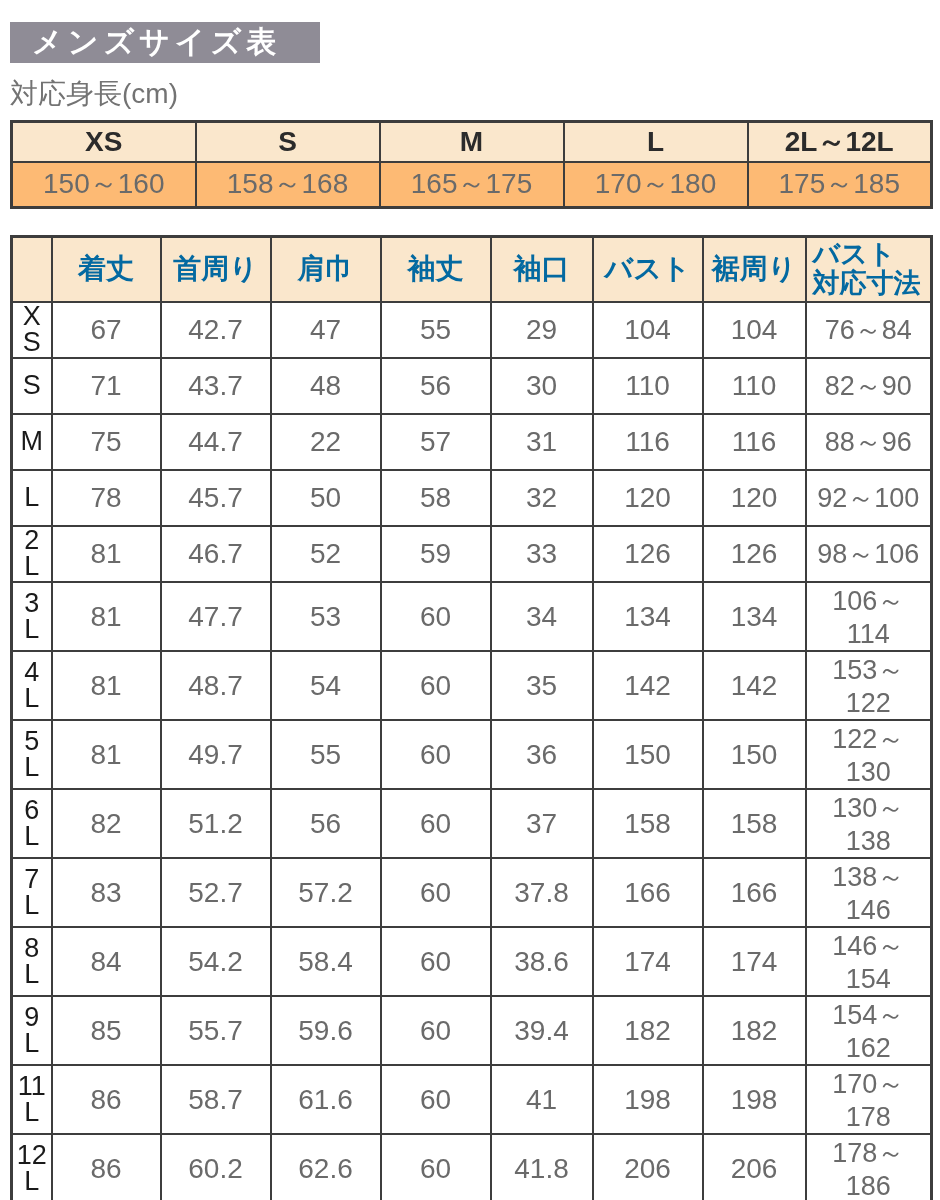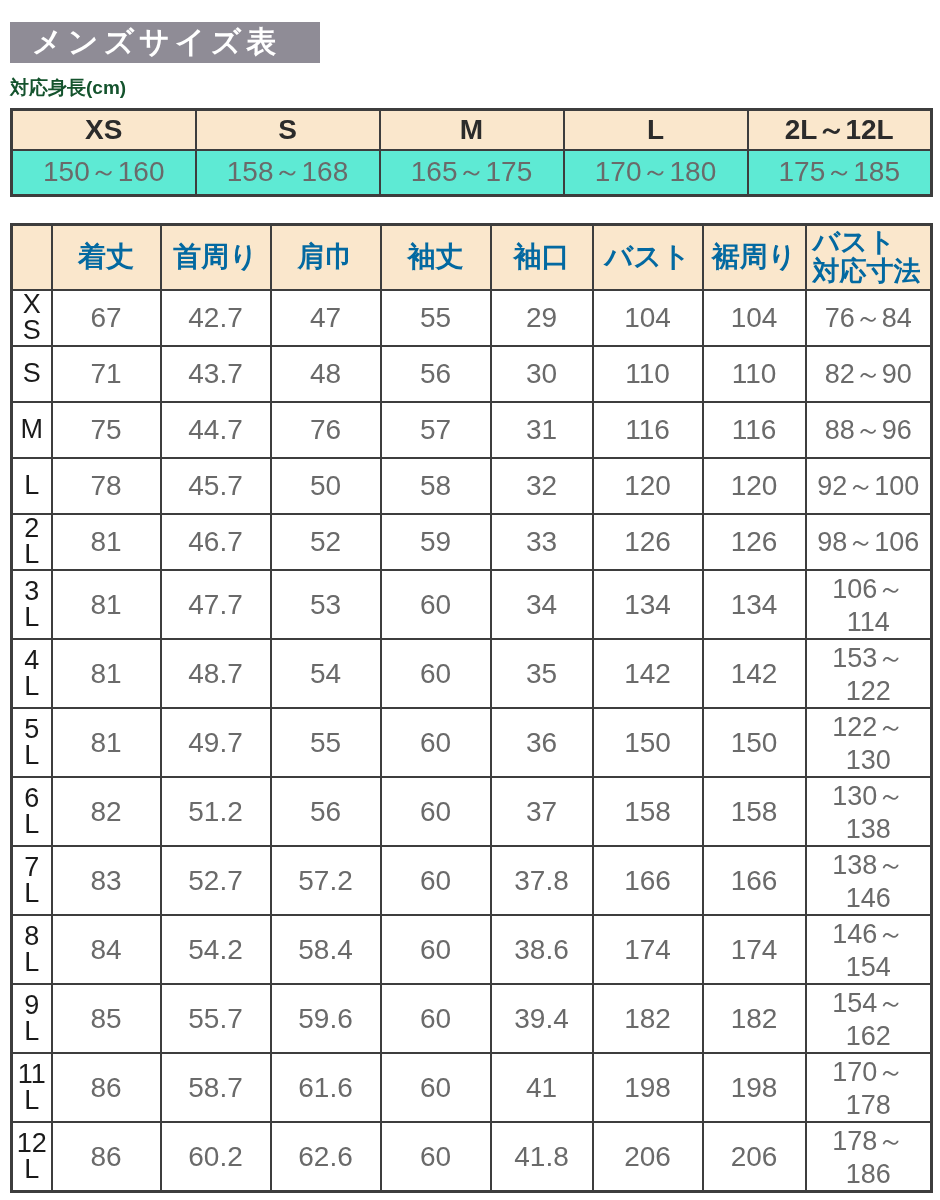--- a/index.html
+++ b/index.html
@@ -14,31 +14,31 @@
     width: 310px; height: 41px;
     background: #8F8C96;
     color: #ffffff;
     font-size: 30px; font-weight: bold;
     letter-spacing: 5px;
     display: flex; align-items: flex-end;
     padding-left: 22px;
   }
   .subtitle {
     margin: 12px 0 7px 10px;
-    font-size: 19px; font-weight: bold; color: #14532d;
+    font-size: 28px; font-weight: normal; color: #737373;
   }
   table { border-collapse: collapse; margin-left: 10px; table-layout: fixed; border-radius: 25px; }
   .height-table { width: 920px; border: 3px solid #3D3D3D; }
   .height-table th {
     background: #FAE7CC; border: 2px solid #3D3D3D;
     height: 34px; font-size: 28px; font-weight: 600; color: #2b2b2b;
     text-align: center;
   }
   .height-table td {
-    border: 2px solid #3D3D3D; background: #5eead4;
+    border: 2px solid #3D3D3D; background: #fdba74;
     height: 45px; font-size: 28px; font-weight: 400; color: #6A6A6A;
     text-align: center;
   }
   .size-table { width: 920px; margin-top: 26px; border: 3px solid #3D3D3D; }
   .size-table th, .size-table td {
     border: 2px solid #3D3D3D; text-align: center; vertical-align: middle;
   }
   .size-table thead th {
     background: #FAE7CC; height: 66px;
     font-size: 28px; font-weight: 600; color: #0369a1;
@@ -139,21 +139,21 @@
         <td>56</td>
         <td>30</td>
         <td>110</td>
         <td>110</td>
         <td class="range">82～90</td>
       </tr>
     <tr>
         <th class="rl">M</th>
         <td>75</td>
         <td>44.7</td>
-        <td>76</td>
+        <td>22</td>
         <td>57</td>
         <td>31</td>
         <td>116</td>
         <td>116</td>
         <td class="range">88～96</td>
       </tr>
     <tr>
         <th class="rl">L</th>
         <td>78</td>
         <td>45.7</td>

